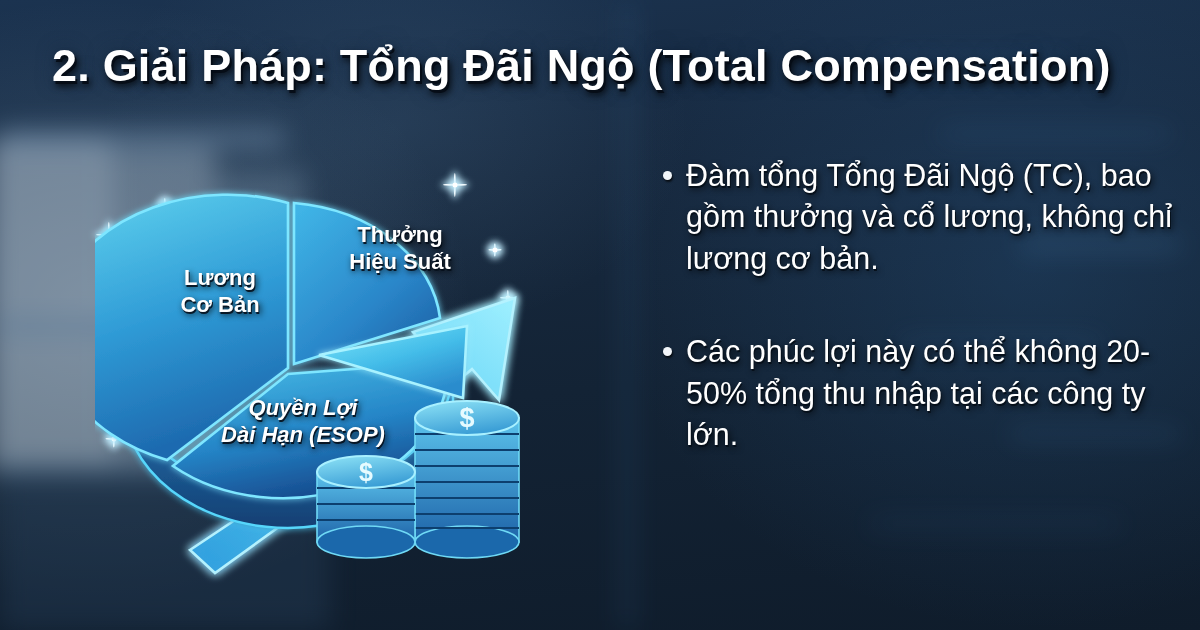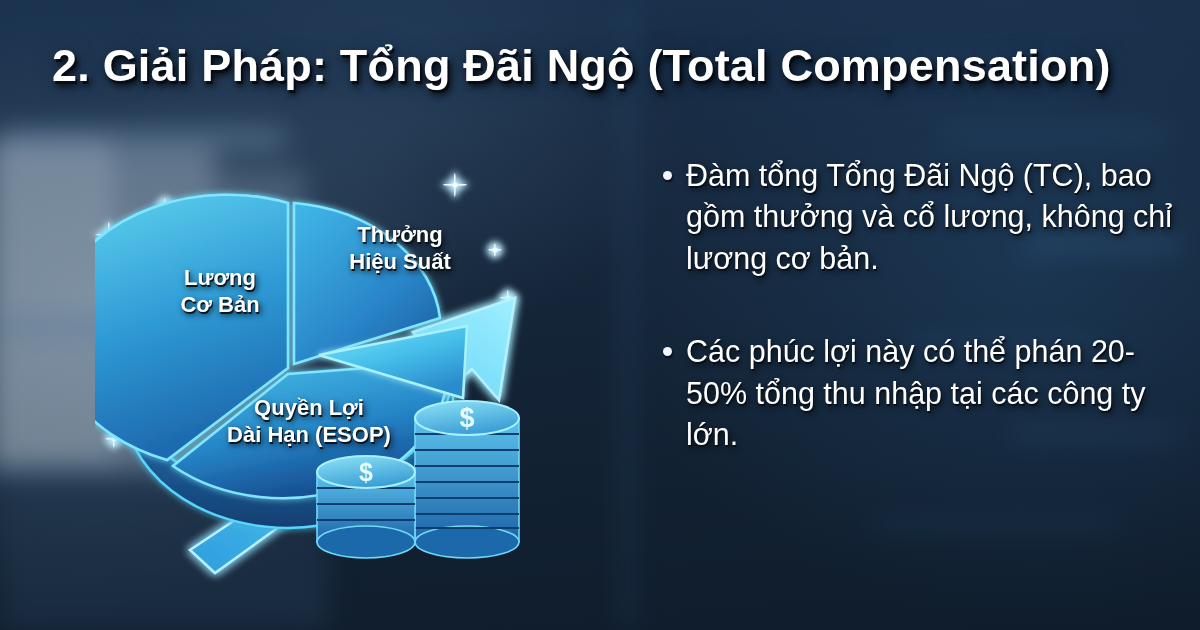--- a/index.html
+++ b/index.html
@@ -229,28 +229,28 @@
         <ellipse cx="271" cy="322" rx="49" ry="16" fill="url(#gCoinTop)" stroke="#a8f0ff" stroke-width="2"></ellipse>
         <text x="271" y="331" text-anchor="middle" font-family="Liberation Sans, sans-serif" font-size="25" font-weight="bold" fill="#e6fbff">$</text>
       </g>
     </svg>
 
     
     <div class="plabel" style="left:40px;top:115px;width:170px;">Lương
 Cơ Bản</div>
     <div class="plabel" style="left:215px;top:72px;width:180px;">Thưởng
 Hiệu Suất</div>
-    <div class="plabel" style="left:89px;top:245px;width:250px;">Quyền Lợi
+    <div class="plabel" style="left:83px;top:245px;width:250px;font-style:italic;">Quyền Lợi
 Dài Hạn (ESOP)</div>
   </div>
 
   <div class="bullets">
     <div class="bullet">
       <span class="dot"></span>
       <span class="btext"><span>Đàm tổng </span><b>Tổng Đãi Ngộ (TC)</b><span>, bao gồm thưởng và cổ </span><b>lương</b><span>, không chỉ lương cơ bản.</span></span>
     </div>
     <div class="bullet">
       <span class="dot"></span>
-      <span class="btext"><span>Các phúc lợi này có thể phán </span><b>20-50%</b><span> tổng thu nhập tại các công ty lớn.</span></span>
+      <span class="btext"><span>Các phúc lợi này có thể không </span><b>20-50%</b><span> tổng thu nhập tại các công ty lớn.</span></span>
     </div>
   </div>
 
 </div>
 
 </body></html>

